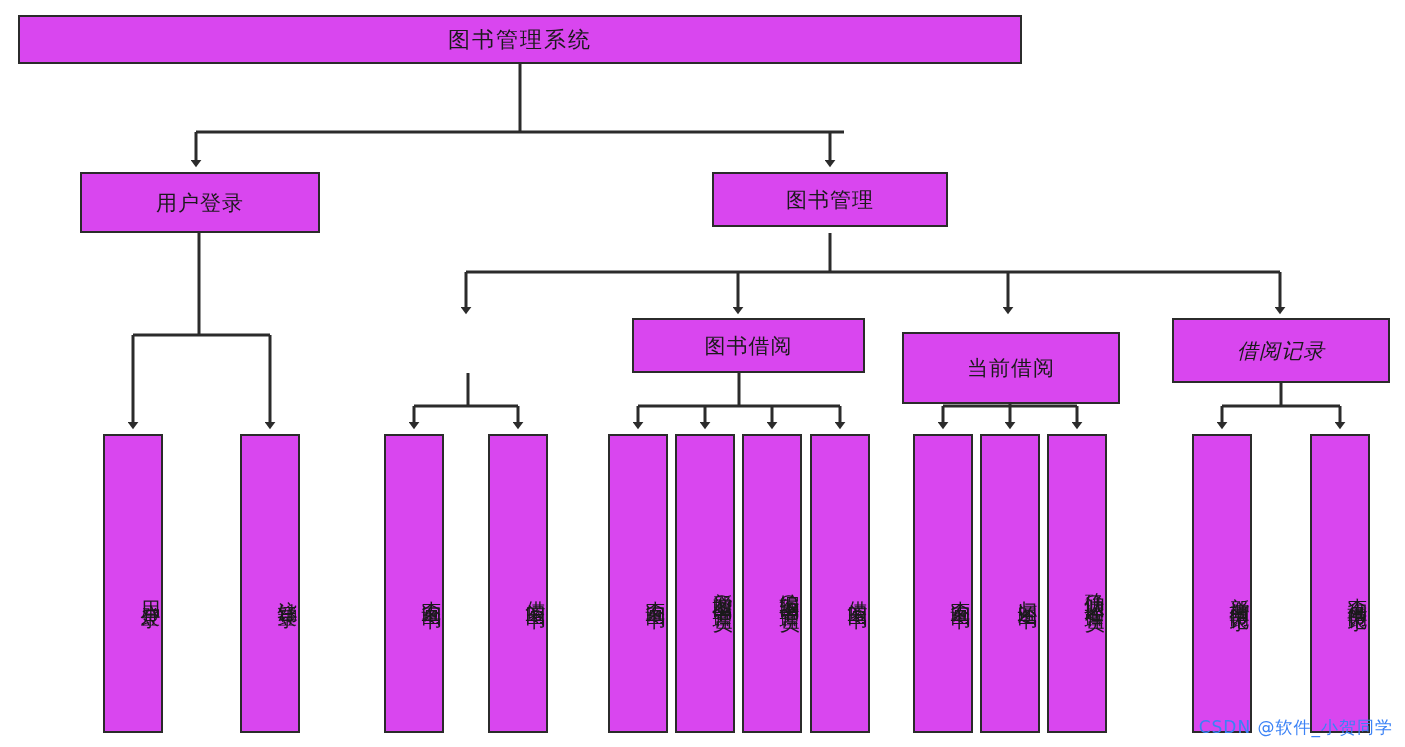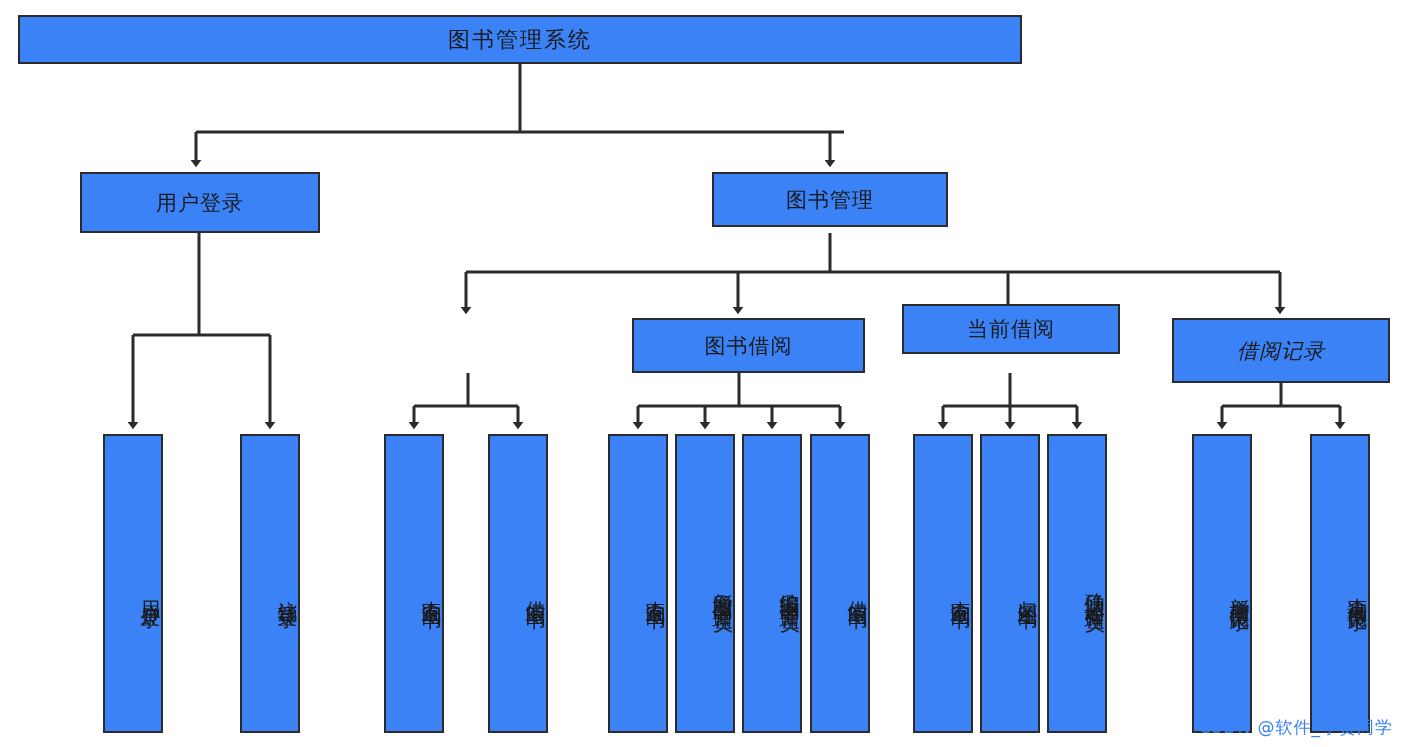--- a/index.html
+++ b/index.html
@@ -8,21 +8,21 @@
     background:#ffffff;
     font-family:"DejaVu Sans","Liberation Sans",sans-serif;
     overflow:hidden;
     position:relative;
   }
   #canvas{position:absolute;left:0;top:0;width:1405px;height:747px;}
   svg.wires{position:absolute;left:0;top:0;width:1405px;height:747px;pointer-events:none;}
   .node{
     position:absolute;
     box-sizing:border-box;
-    background:#3b82f6;
+    background:#d946ef;
     border:2.5px solid #2b2b2b;
     display:flex;
     align-items:center;
     justify-content:center;
     color:#1a1a1a;
   }
   .node.h{
     font-size:21px;
     letter-spacing:1px;
   }
@@ -114,21 +114,21 @@
   <div class="node h" style="left:80px;top:172px;width:240px;height:61px;">
     <span>用户登录</span>
   </div>
   <div class="node h" style="left:712px;top:172px;width:236px;height:55px;">
     <span>图书管理</span>
   </div>
 
   <div class="node h" style="left:632px;top:318px;width:233px;height:55px;">
     <span>图书借阅</span>
   </div>
-  <div class="node h" style="left:902px;top:304px;width:218px;height:50px;">
+  <div class="node h" style="left:902px;top:332px;width:218px;height:72px;">
     <span>当前借阅</span>
   </div>
   <div class="node h" style="left:1172px;top:318px;width:218px;height:65px;font-style:italic;">
     <span>借阅记录</span>
   </div>
 
   <div class="node v" style="left:103px;top:434px;width:60px;height:299px;">
     <span>用户登录</span>
   </div>
   <div class="node v" style="left:240px;top:434px;width:60px;height:299px;">

